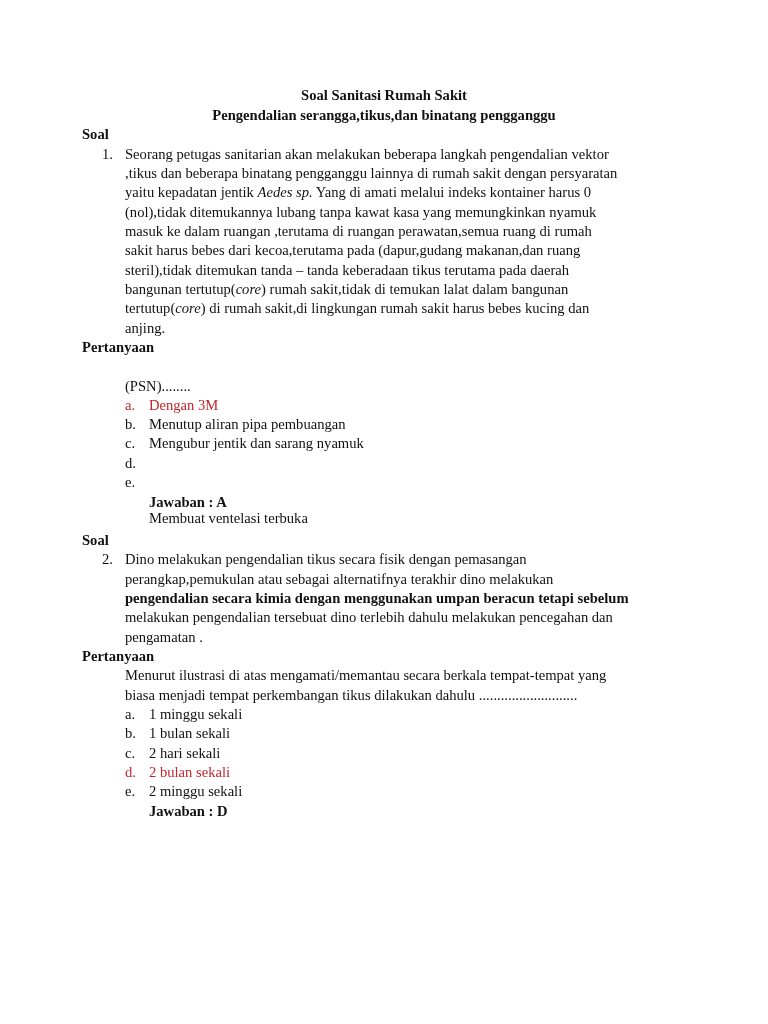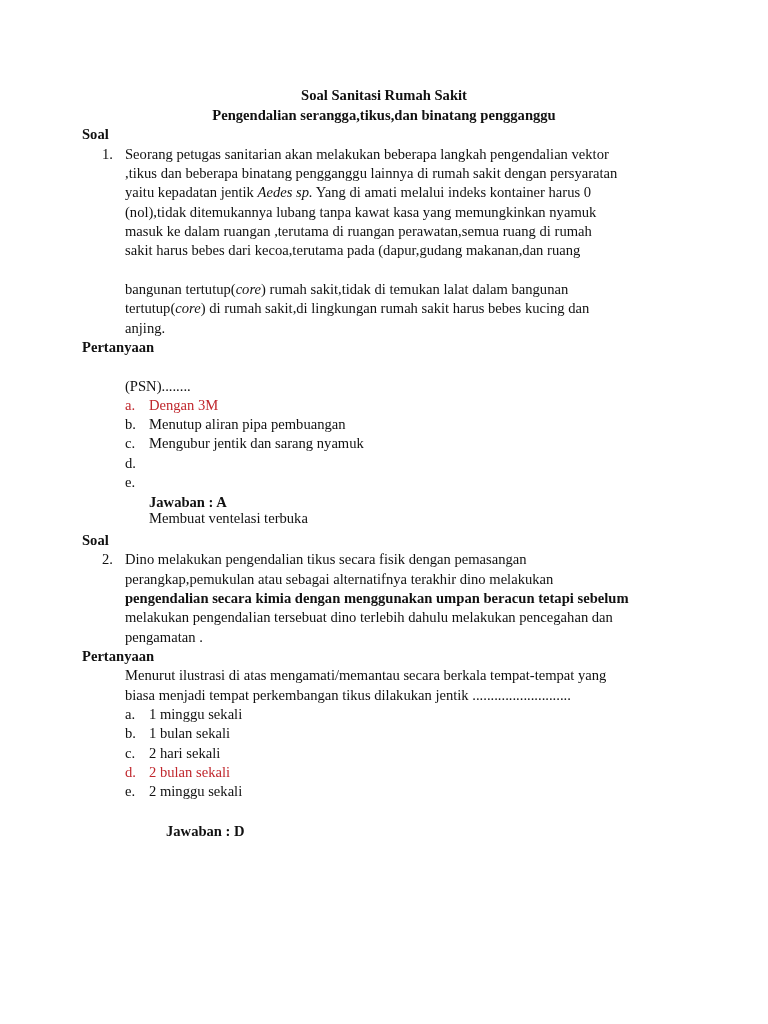--- a/index.html
+++ b/index.html
@@ -24,20 +24,21 @@
   <div class="line center bold" style="top:106px;">Pengendalian serangga,tikus,dan binatang pengganggu</div>
 
   <div class="line bold" style="left:82px; top:125px;">Soal</div>
   <div class="line" style="left:102px; top:145px;">1.</div>
   <div class="line" style="left:125px; top:145px;">Seorang petugas sanitarian akan melakukan beberapa langkah pengendalian vektor</div>
   <div class="line" style="left:125px; top:164px;">,tikus dan beberapa binatang pengganggu lainnya di rumah sakit dengan persyaratan</div>
   <div class="line" style="left:125px; top:183px;"><span>yaitu kepadatan jentik </span><i>Aedes sp.</i><span> Yang di amati melalui indeks kontainer harus 0</span></div>
   <div class="line" style="left:125px; top:203px;">(nol),tidak ditemukannya lubang tanpa kawat kasa yang memungkinkan nyamuk</div>
   <div class="line" style="left:125px; top:222px;">masuk ke dalam ruangan  ,terutama di ruangan perawatan,semua ruang di rumah</div>
   <div class="line" style="left:125px; top:241px;">sakit harus bebes dari kecoa,terutama pada (dapur,gudang makanan,dan ruang</div>
+  <div class="line" style="left:125px; top:261px;">steril),tidak ditemukan tanda – tanda keberadaan tikus terutama pada daerah</div>
   <div class="line" style="left:125px; top:299px;"><span>tertutup(</span><i>core</i><span>) di rumah sakit,di lingkungan rumah sakit harus bebes kucing dan</span></div>
   <div class="line" style="left:125px; top:280px;"><span>bangunan tertutup(</span><i>core</i><span>) rumah sakit,tidak di temukan lalat dalam bangunan</span></div>
   <div class="line" style="left:125px; top:319px;">anjing.</div>
 
   <div class="line bold" style="left:82px; top:338px;">Pertanyaan</div>
   <div class="line" style="left:125px; top:377px;">(PSN)........</div>
 
   <div class="line red" style="left:125px; top:396px;"><span>a.</span></div>
   <div class="line red" style="left:149px; top:396px;">Dengan 3M</div>
   <div class="line" style="left:125px; top:415px;">b.</div>
@@ -52,27 +53,27 @@
   <div class="line bold" style="left:82px; top:531px;">Soal</div>
   <div class="line" style="left:102px; top:550px;">2.</div>
   <div class="line" style="left:125px; top:550px;">Dino melakukan pengendalian tikus secara fisik dengan pemasangan</div>
   <div class="line" style="left:125px; top:570px;">perangkap,pemukulan atau sebagai alternatifnya terakhir dino melakukan</div>
   <div class="line" style="left:125px; top:589px;font-weight:bold;">pengendalian secara kimia dengan menggunakan umpan beracun tetapi sebelum</div>
   <div class="line" style="left:125px; top:608px;">melakukan pengendalian tersebuat dino terlebih dahulu melakukan pencegahan dan</div>
   <div class="line" style="left:125px; top:628px;">pengamatan .</div>
 
   <div class="line bold" style="left:82px; top:647px;">Pertanyaan</div>
   <div class="line" style="left:125px; top:666px;">Menurut ilustrasi di atas mengamati/memantau secara berkala tempat-tempat yang</div>
-  <div class="line" style="left:125px; top:686px;">biasa menjadi tempat perkembangan tikus dilakukan jentik ...........................</div>
+  <div class="line" style="left:125px; top:686px;">biasa menjadi tempat perkembangan tikus dilakukan dahulu ...........................</div>
 
   <div class="line" style="left:125px; top:705px;">a.</div>
   <div class="line" style="left:149px; top:705px;">1 minggu sekali</div>
   <div class="line" style="left:125px; top:724px;">b.</div>
   <div class="line" style="left:149px; top:724px;">1 bulan sekali</div>
   <div class="line" style="left:125px; top:744px;">c.</div>
   <div class="line" style="left:149px; top:744px;">2 hari sekali</div>
   <div class="line red" style="left:125px; top:763px;">d.</div>
   <div class="line red" style="left:149px; top:763px;">2 bulan sekali</div>
   <div class="line" style="left:125px; top:782px;">e.</div>
   <div class="line" style="left:149px; top:782px;">2 minggu sekali</div>
-  <div class="line bold" style="left:149px; top:822px;margin-left:17px;">Jawaban : D</div>
+  <div class="line bold" style="left:149px; top:802px;">Jawaban : D</div>
 
 </div>
 
 </body></html>

